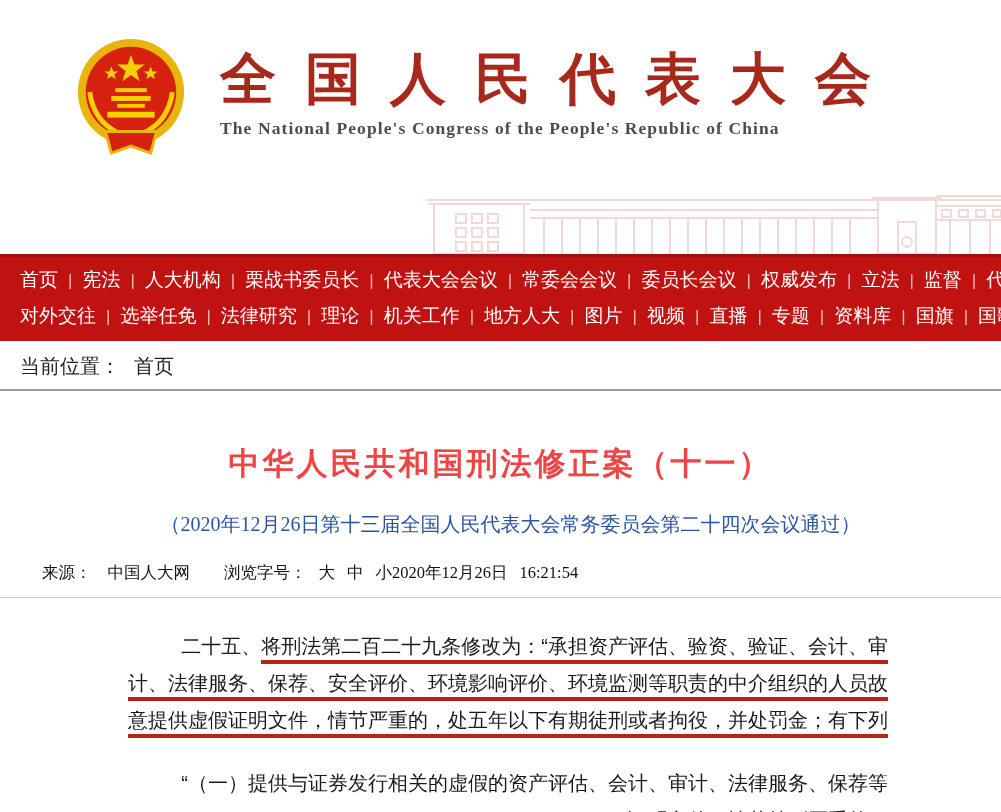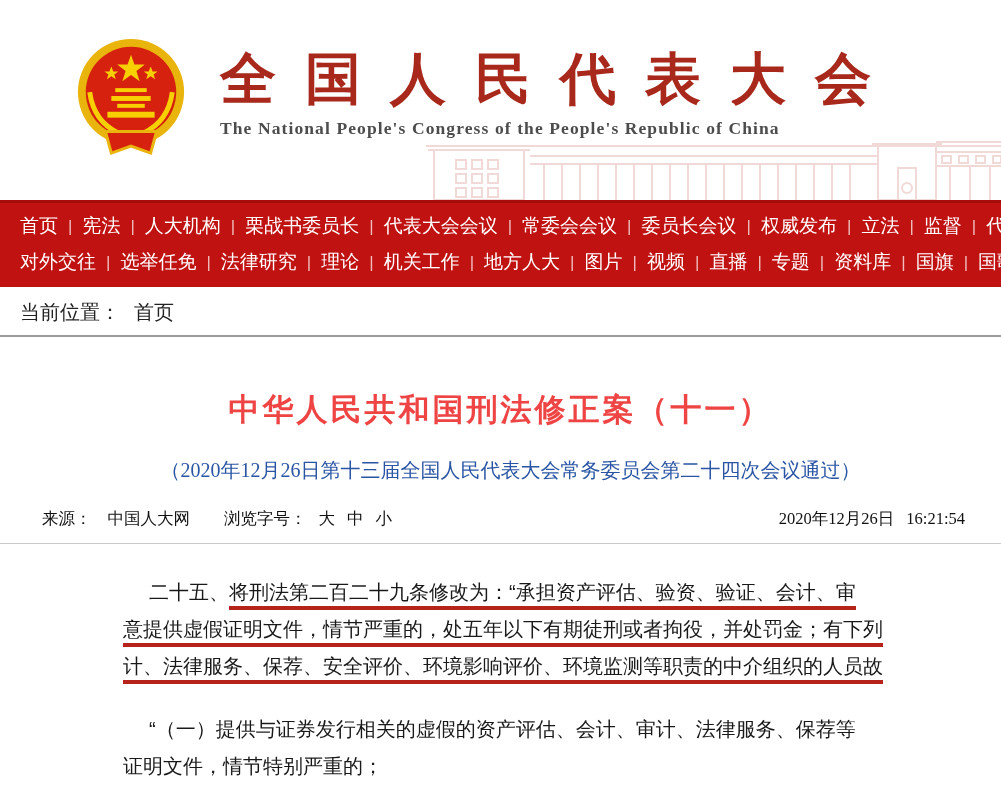--- a/index.html
+++ b/index.html
@@ -1,21 +1,21 @@
 <!DOCTYPE html>
 <html><head>
 <meta charset="utf-8">
 <style>
   html,body{margin:0;padding:0;}
   body{
     width:1001px;height:812px;position:relative;overflow:hidden;
     background:#fff;font-family:"Liberation Sans",sans-serif;
   }
   
-  .header{position:relative;height:200px;background:#fff;}
+  .header{position:relative;height:254px;background:#fff;}
   .emblem{position:absolute;left:72px;top:30px;width:118px;height:134px;cursor:pointer;}
   .titles{position:absolute;left:220px;top:50px;}
   .title-cn{
     font-family:"Liberation Serif",serif;font-weight:bold;font-size:56px;
     color:#a8291c;letter-spacing:29px;white-space:nowrap;line-height:1.05;
   }
   .title-en{
     margin-top:9px;font-size:17.5px;font-weight:bold;color:#4c4c4c;
     letter-spacing:1.1px;white-space:nowrap;font-family:Liberation Serif, serif;
   }
@@ -40,34 +40,34 @@
     color:#ef4444;letter-spacing:3px;font-family:"Liberation Serif",serif;
   }
   .article-subtitle{
     margin-top:26px;text-align:center;font-size:20px;color:#2a55a4;
     font-family:"Liberation Serif",serif;
     padding-left:20px;
   }
   
   .meta{
     margin-top:24px;padding:0 36px 0 42px;display:flex;
-    justify-content:space-between;align-items:center;
+    align-items:center;
     font-size:16.5px;color:#111;font-family:"Liberation Serif",serif;
   }
   .meta-source{margin-left:16px;}
   .meta-fslabel{margin-left:34px;}
   .size-opt{margin-left:12px;cursor:pointer;}
   .meta-time{margin-left:12px;}
   .meta-divider{margin-top:13px;}
   
   .article-body{
     margin:30px 0 0 123px;width:765px;font-size:20px;line-height:37px;
     color:#191919;font-family:"Liberation Sans",sans-serif;
   }
-  .body-line{white-space:nowrap;height:37px;}
+  .body-line{white-space:nowrap;height:37px;text-align:right;}
   .indent1{text-indent:26px;}
   .u{border-bottom:4px solid #b5231a;padding-bottom:3px;}
   .spacer{height:26px;}
 </style>
 </head>
 <body>
 
 <div class="header">
   <svg class="emblem" viewBox="0 0 120 134">
     <circle cx="60" cy="62" r="54" fill="#e9b50c"></circle>
@@ -157,18 +157,18 @@
     <span>来源：</span><span class="meta-source">中国人大网</span><span class="meta-fslabel">浏览字号：</span><span id="font-sizes"><span class="size-opt">大</span><span class="size-opt">中</span><span class="size-opt">小</span></span>
   </div>
   <div>
     <span>2020年12月26日</span><span class="meta-time">16:21:54</span>
   </div>
 </div>
 <hr class="divider-light meta-divider">
 
 <div class="article-body" id="article-body">
     <div class="body-line indent1"><span class="">二十五、</span><span class="u">将刑法第二百二十九条修改为：“承担资产评估、验资、验证、会计、审</span></div>
+    <div class="body-line"><span class="u">计、法律服务、保荐、安全评价、环境影响评价、环境监测等职责的中介组织的人员故</span></div>
     <div class="body-line"><span class="u">意提供虚假证明文件，情节严重的，处五年以下有期徒刑或者拘役，并处罚金；有下列</span></div>
-    <div class="body-line"><span class="u">计、法律服务、保荐、安全评价、环境影响评价、环境监测等职责的中介组织的人员故</span></div>
     <div class="spacer"></div>
     <div class="body-line indent1"><span class="">“（一）提供与证券发行相关的虚假的资产评估、会计、审计、法律服务、保荐等</span></div>
     <div class="body-line"><span class="">证明文件，情节特别严重的；</span></div>
   </div>
 
 </body></html>

